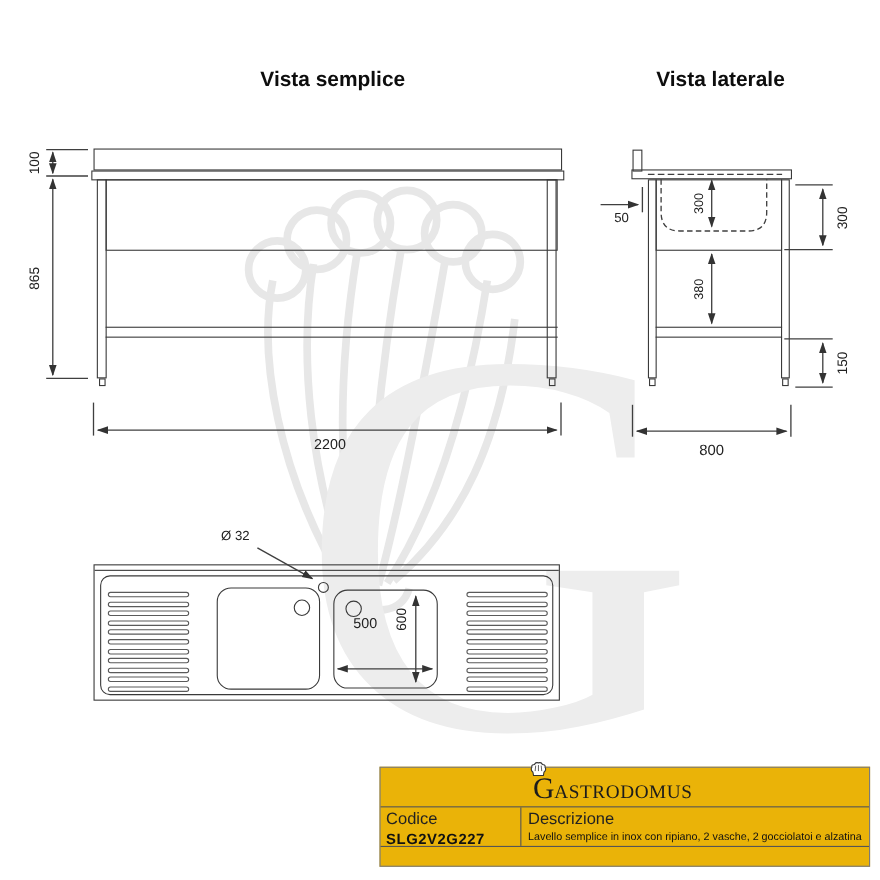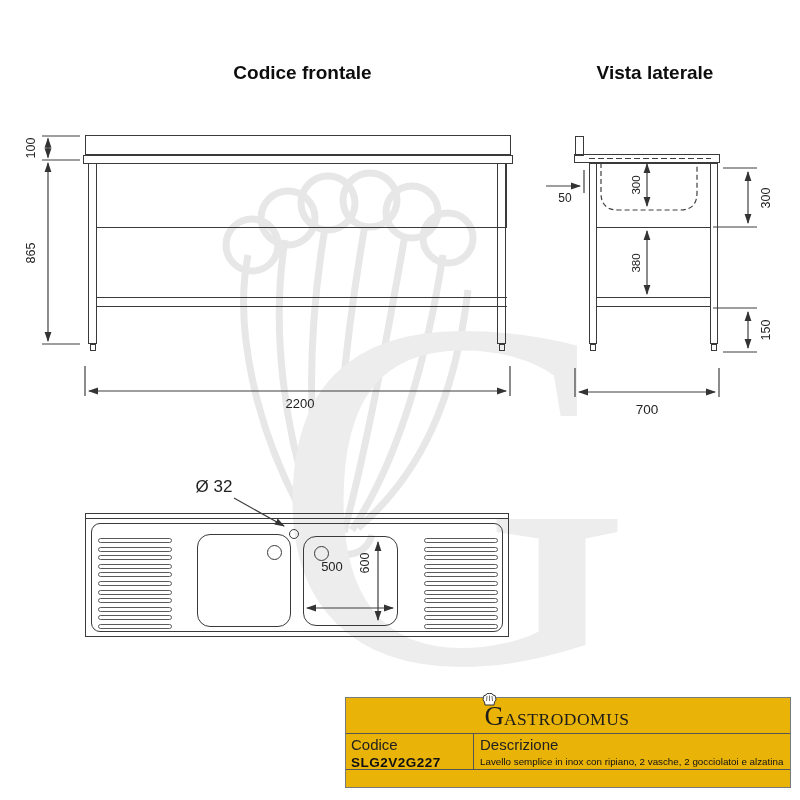--- a/index.html
+++ b/index.html
@@ -54,21 +54,21 @@
       <circle cx="288" cy="218" r="27"></circle>
       <circle cx="328" cy="203" r="27"></circle>
       <circle cx="370" cy="200" r="27"></circle>
       <circle cx="412" cy="212" r="26"></circle>
       <circle cx="448" cy="238" r="25"></circle>
       <path d="M312,545 C340,560 365,558 372,535"></path>
     </g>
     <text x="272" y="662" font-size="500" font-family="Liberation Serif,serif" fill="#ededed">G</text>
   </svg>
 
-  <div class="vtitle" style="left:215px;top:62px;width:175px;">Codice frontale</div>
+  <div class="vtitle" style="left:215px;top:62px;width:175px;">Vista semplice</div>
 
   <div class="part" style="left:85px;top:135px;width:426px;height:20px;"></div>
   <div class="part" style="left:83px;top:155px;width:430px;height:9px;"></div>
   <div class="part thin" style="left:88px;top:163px;width:9px;height:181px;"></div>
   <div class="part thin" style="left:497px;top:163px;width:9px;height:181px;"></div>
   <div class="part thin" style="left:96px;top:163px;width:411px;height:65px;"></div>
   <div class="hband" style="left:96px;top:297px;width:411px;height:10px;"></div>
   <div class="foot" style="left:90px;top:344px;width:6px;height:7px;"></div>
   <div class="foot" style="left:499px;top:344px;width:6px;height:7px;"></div>
 
@@ -85,23 +85,23 @@
   <div class="part thin" style="left:596px;top:163px;width:115px;height:65px;"></div>
   <div class="hband" style="left:596px;top:297px;width:115px;height:10px;"></div>
   <div class="foot" style="left:590px;top:344px;width:6px;height:7px;"></div>
   <div class="foot" style="left:711px;top:344px;width:6px;height:7px;"></div>
 
   <div class="dlab" style="left:552px;top:191px;width:26px;font-size:12px;">50</div>
   <div class="dlab rot" style="left:616px;top:178px;width:40px;height:14px;font-size:11.5px;">300</div>
   <div class="dlab rot" style="left:746px;top:191px;width:40px;height:14px;">300</div>
   <div class="dlab rot" style="left:616px;top:256px;width:40px;height:14px;font-size:11.5px;">380</div>
   <div class="dlab rot" style="left:746px;top:323px;width:40px;height:14px;">150</div>
-  <div class="dlab" style="left:615px;top:403px;width:64px;font-size:13.5px;">700</div>
-
-  <div class="dlab" style="left:192px;top:480px;width:44px;font-size:17px;">Ø 32</div>
+  <div class="dlab" style="left:615px;top:403px;width:64px;font-size:13.5px;">800</div>
+
+  <div class="dlab" style="left:192px;top:480px;width:44px;font-size:12px;">Ø 32</div>
 
   <div class="part" style="left:85px;top:513px;width:424px;height:124px;"></div>
   <div class="abs" style="left:86px;top:518px;width:422px;height:0;border-top:1.2px solid #3a3a3a;"></div>
   <div class="part thin" style="left:91px;top:523px;width:412px;height:109px;border-radius:9px;"></div>
 
   <div class="grooves" style="left:98px;top:538px;">
       <div class="slat"></div>
       <div class="slat"></div>
       <div class="slat"></div>
       <div class="slat"></div>

